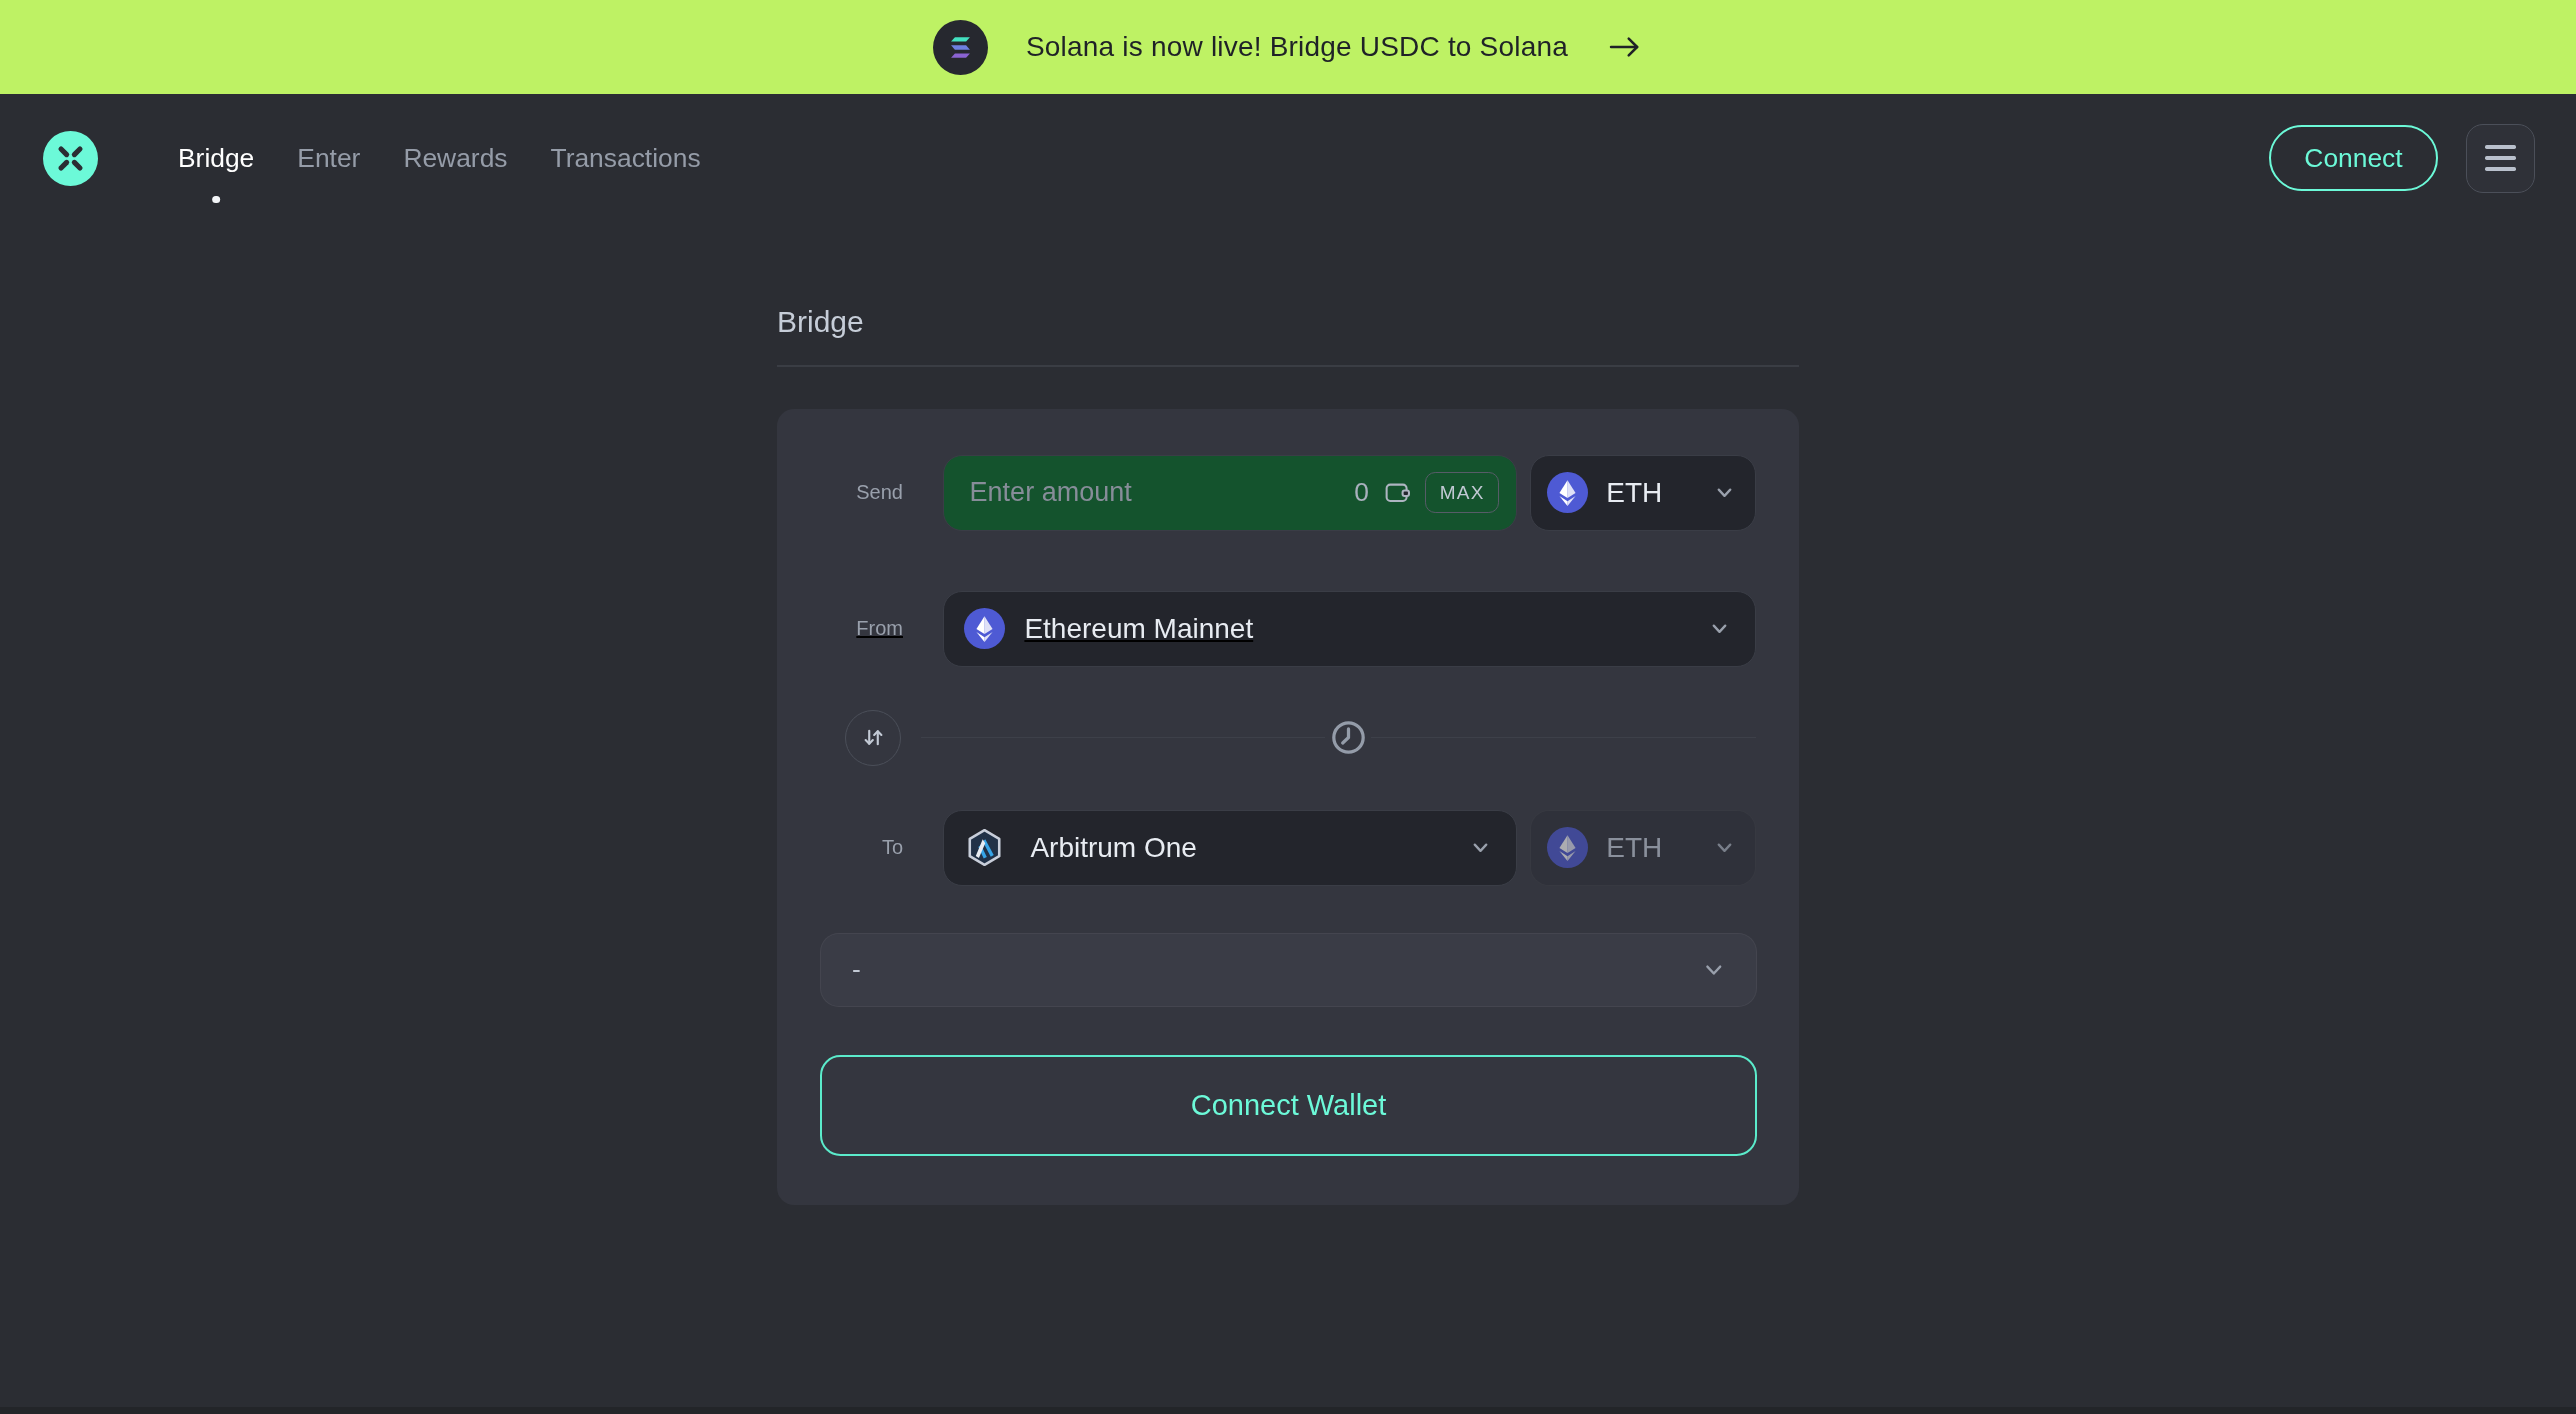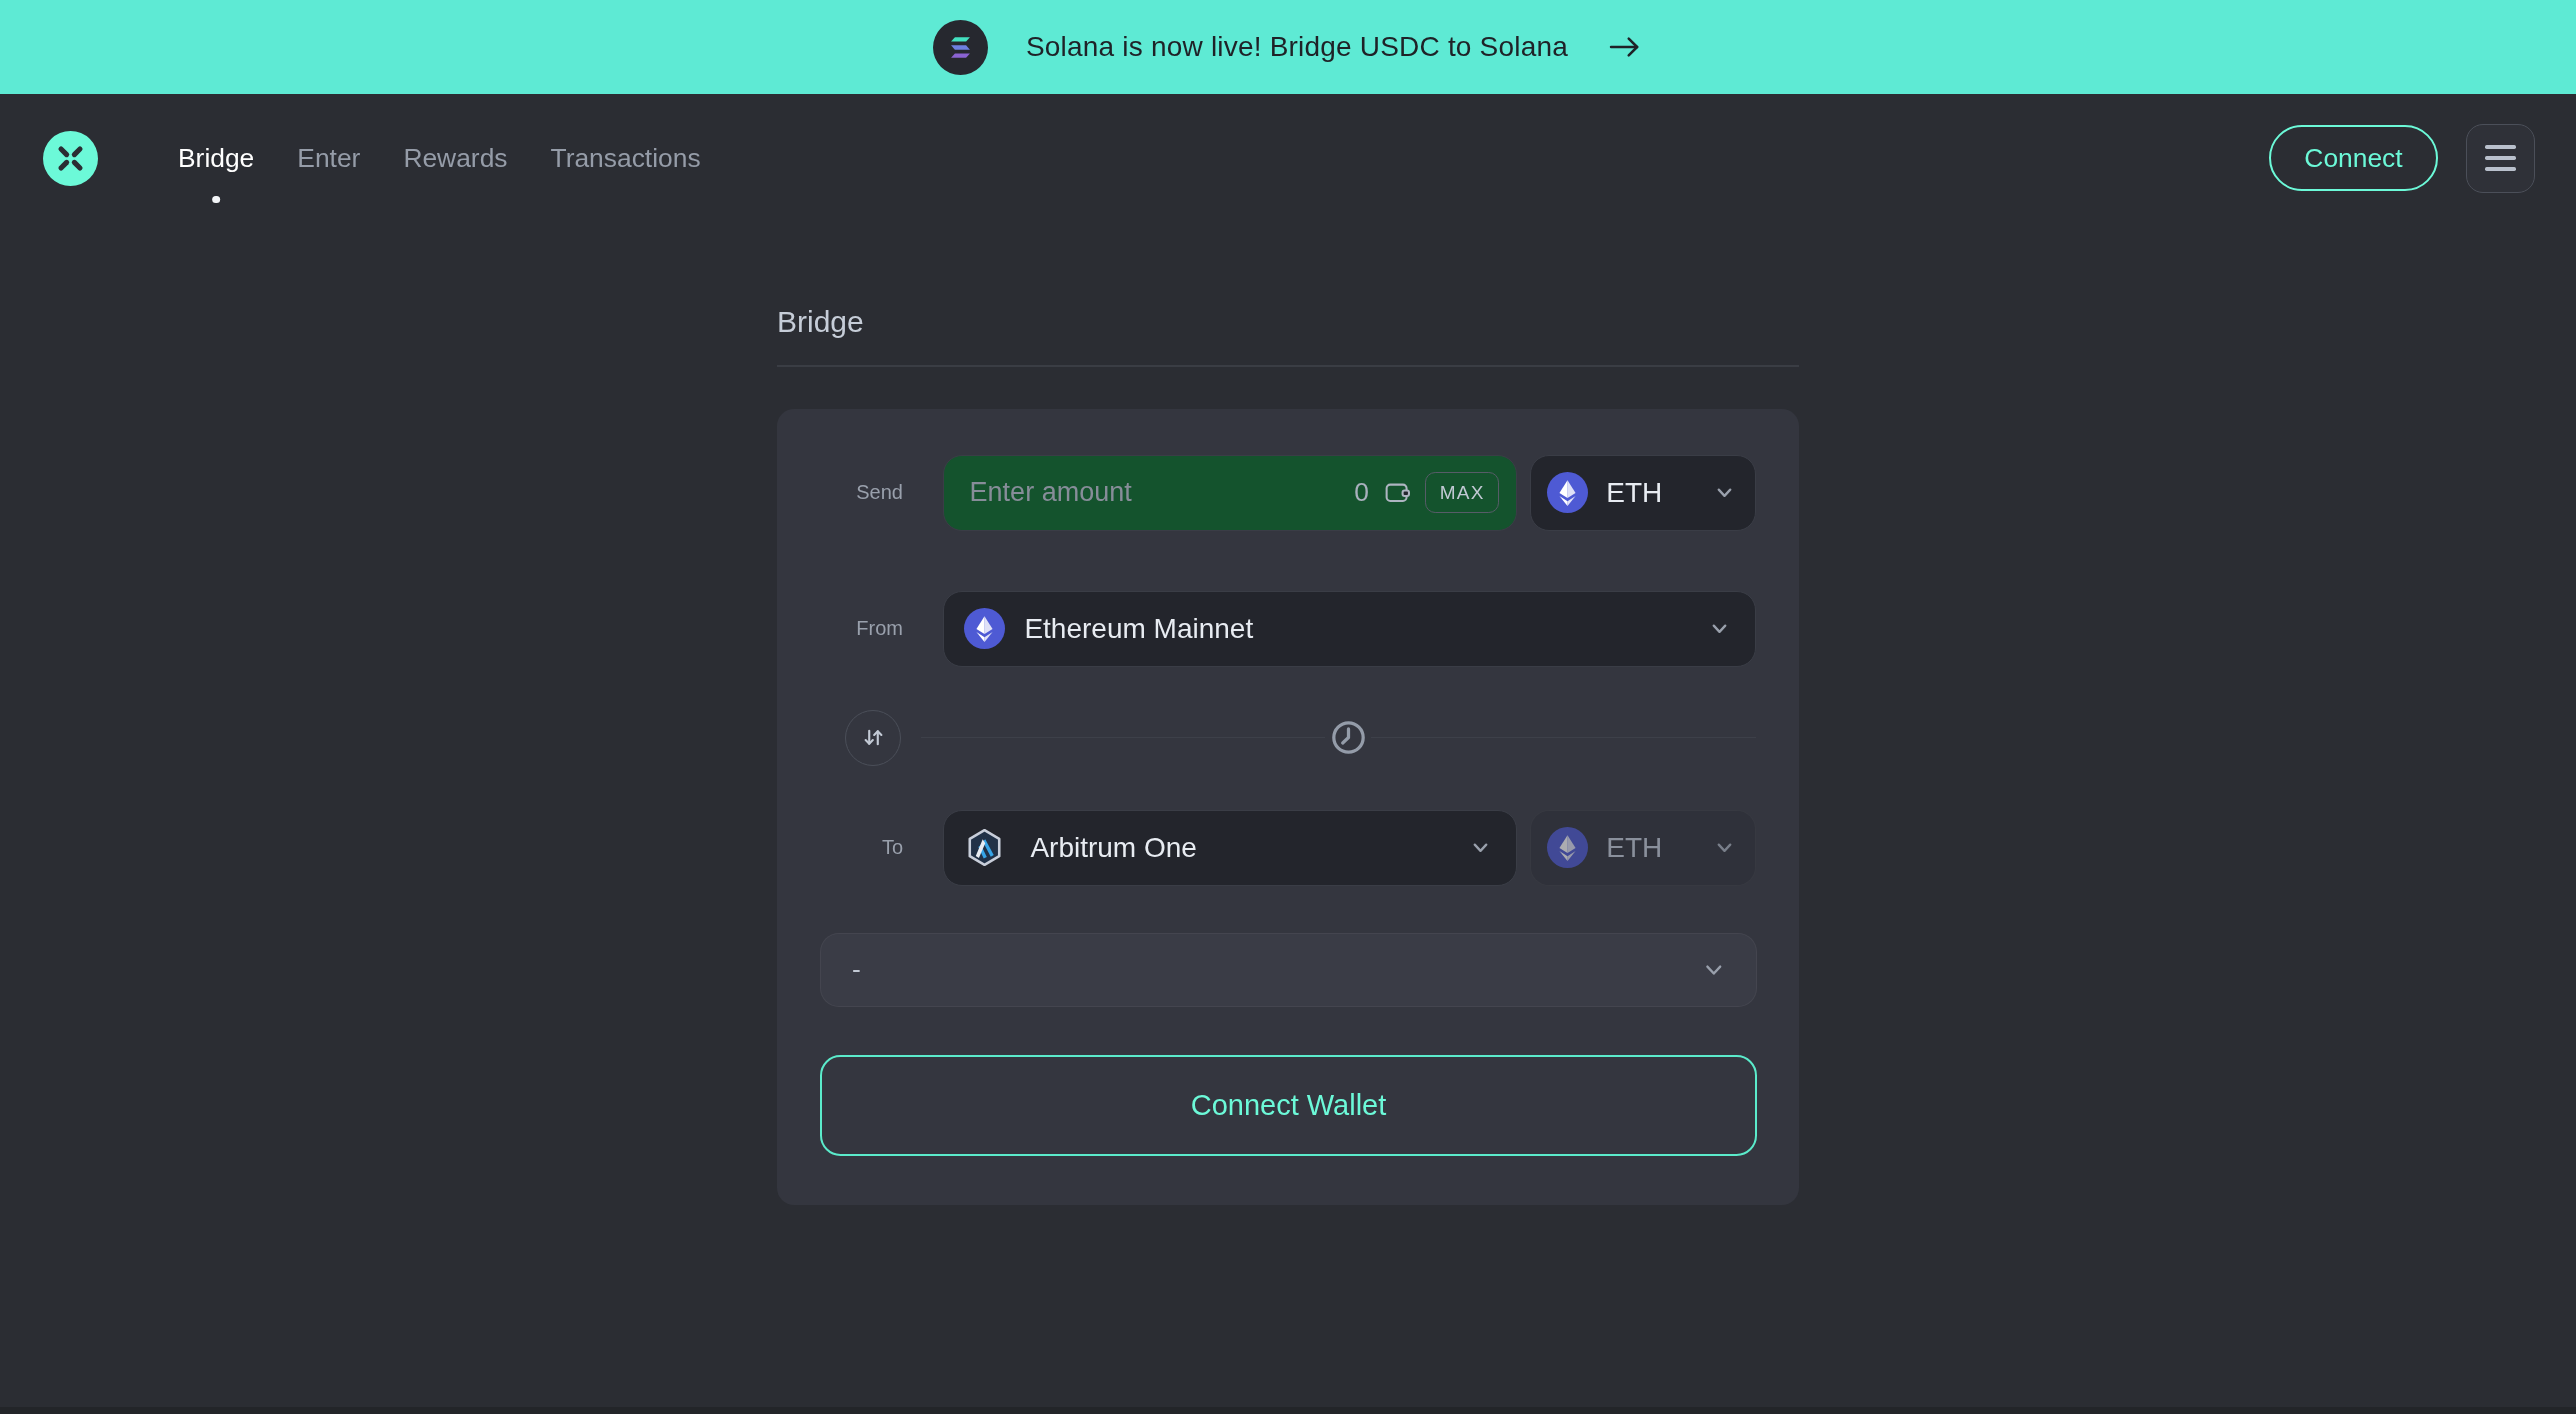--- a/index.html
+++ b/index.html
@@ -7,21 +7,21 @@
   body {
     background:#2B2D33;
     font-family:"Liberation Sans", sans-serif;
     overflow:hidden;
     position:relative;
   }
 
   
   .banner {
     height:94px; width:100%;
-    background:#5eead4;
+    background:#bef264;
     display:flex; align-items:center; justify-content:center; gap:38px;
   }
   .banner-text { font-size:28px; font-weight:500; color:#1F2227; letter-spacing:0.2px; }
   .banner-icon svg { display:block; }
 
   
   .header {
     height:128px; width:100%;
     display:flex; align-items:center;
     padding:0 41px 0 43px;
@@ -103,21 +103,21 @@
     background:#23252C; border:1.3px solid #3A3D46;
     display:flex; align-items:center; gap:19px; padding:0 24px 0 20.4px;
     cursor:pointer;
   }
   .network-select.from { width:814px; }
   .network-select.to { width:575px;gap:25px; }
   .network-name { font-size:28px; color:#E8ECF2; }
   .coin-icon { width:41px; height:41px; flex:none; }
   .coin-icon svg { display:block; }
 
-  .row.from-row { margin-top:60px; }
+  .row.from-row { margin-top:60px;text-decoration:underline; }
 
   
   .middle-row { position:relative; height:56px; margin-top:43px; }
   .swap-btn {
     position:absolute; left:25px; top:0; width:56px; height:56px; border-radius:50%;
     border:1.7px solid #4B4F59; background:transparent; cursor:pointer;
     display:flex; align-items:center; justify-content:center;
   }
   .mid-line { position:absolute; left:101px; right:0; top:27px; height:1.7px; background:#3D4049; }
   .clock-wrap {

